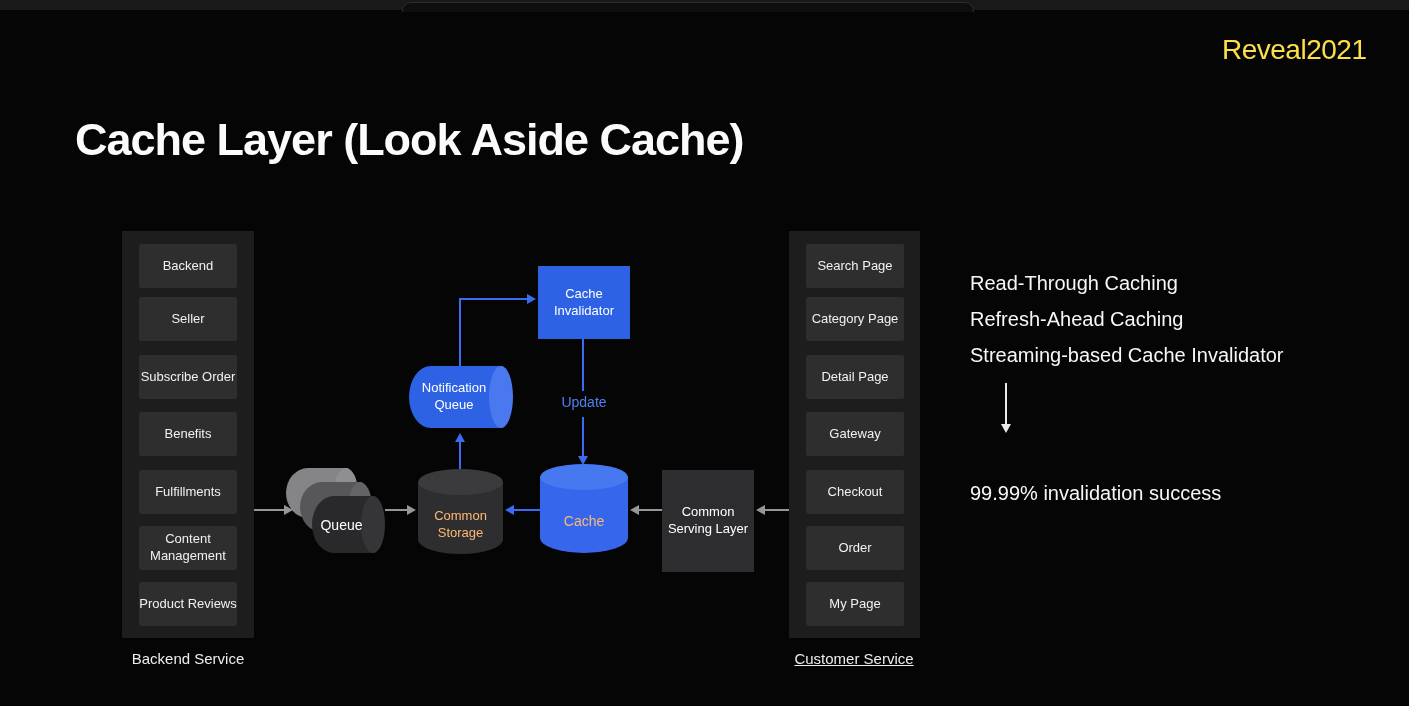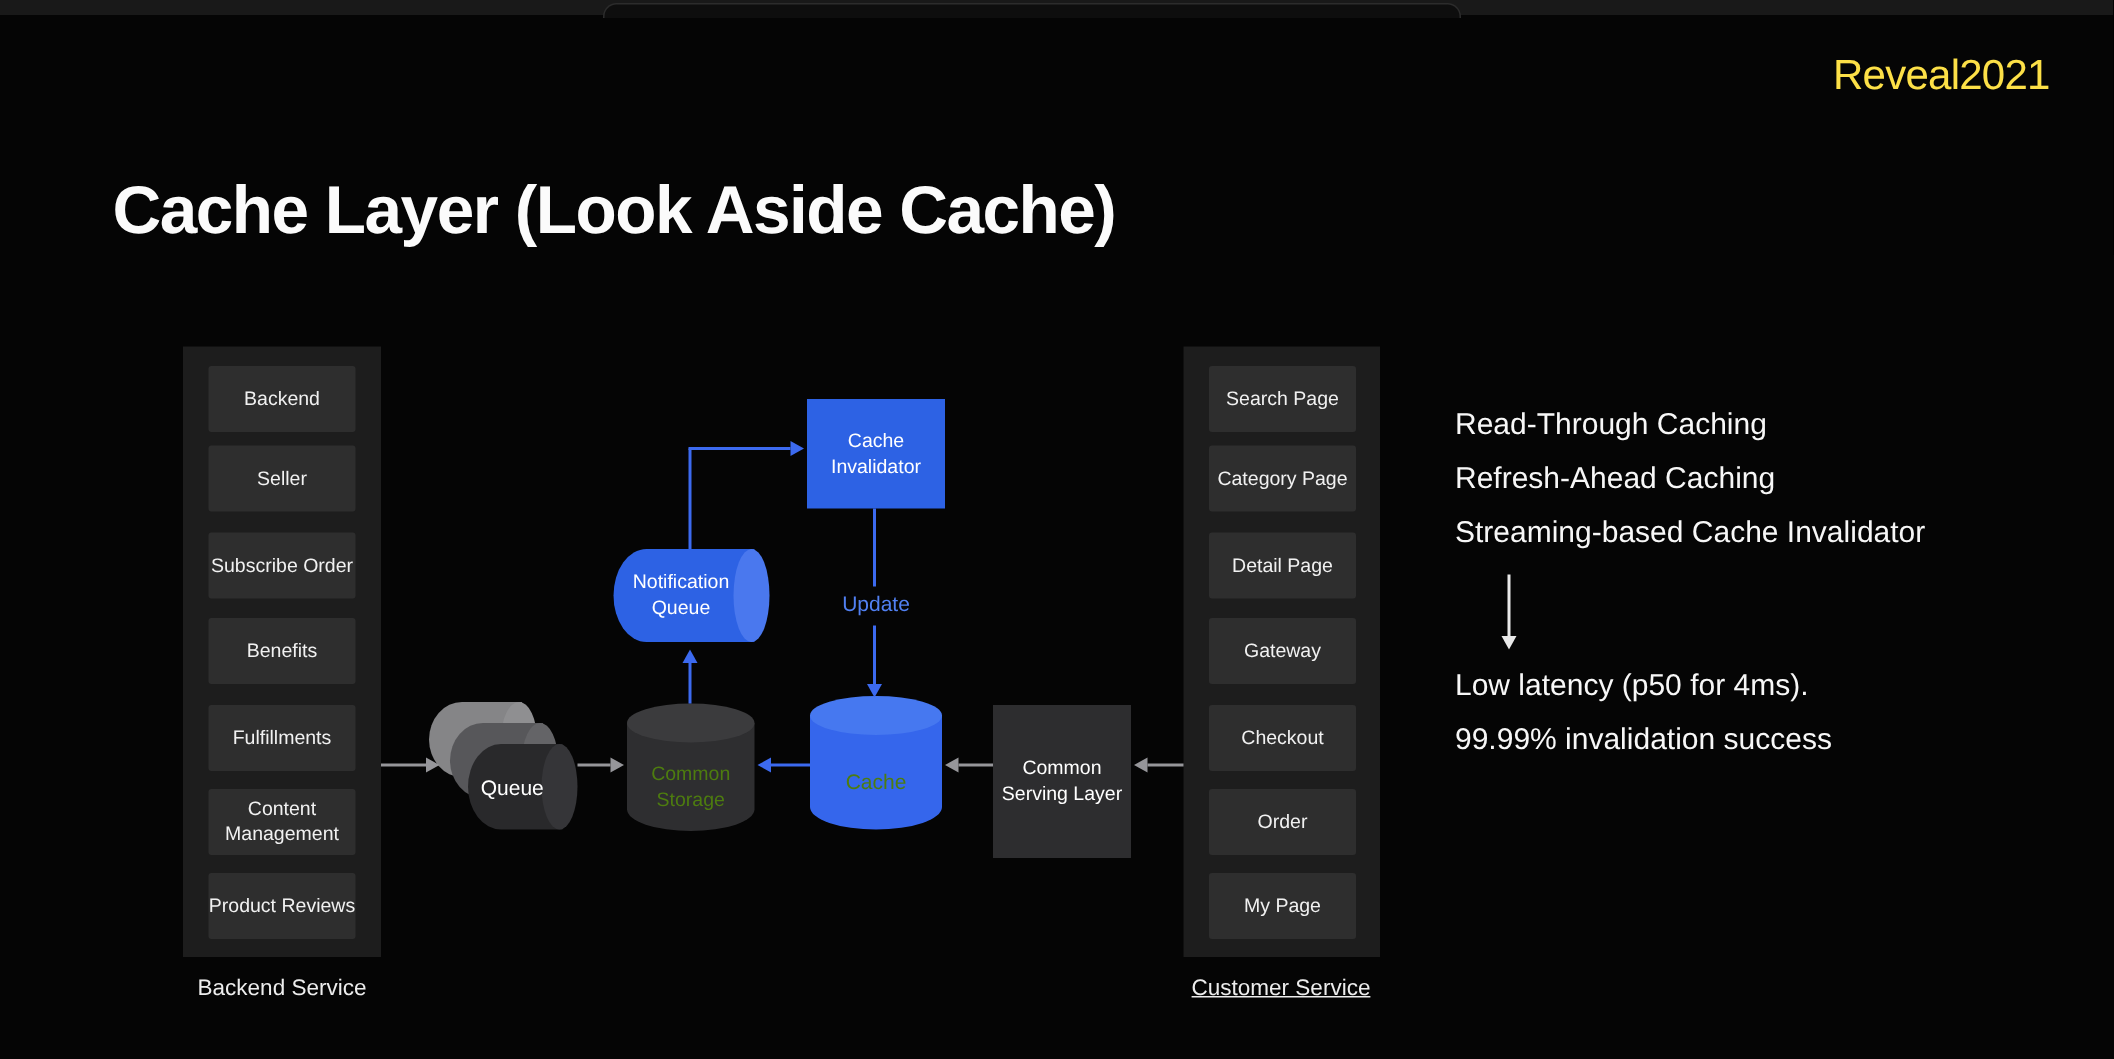--- a/index.html
+++ b/index.html
@@ -47,21 +47,21 @@
   .nq{left:409px;top:366px;width:104px;height:62px;}
   .nq .hcyl-body{background:var(--accent_blue);} .nq .hcyl-cap{background:var(--accent_blue_light);}
   .nq .hcyl-label{font-size:13px;line-height:1.3;}
 
   
   .vcyl{position:absolute;}
   .vcyl-top{position:absolute;left:0;right:0;top:0;height:26px;border-radius:50%;}
   .vcyl-body{position:absolute;left:0;right:0;top:13px;bottom:0;
              border-radius:0 0 44px 44px / 0 0 15px 15px;}
   .vcyl-label{position:absolute;left:0;right:0;top:26px;bottom:0;display:flex;align-items:center;
-              justify-content:center;text-align:center;color:#4d7c0f;font-size:13px;line-height:1.3;}
+              justify-content:center;text-align:center;color:#fdba74;font-size:13px;line-height:1.3;}
 
   .storage{left:418px;top:469px;width:85px;height:85px;}
   .storage .vcyl-top{background:var(--storage_top);} .storage .vcyl-body{background:var(--storage_body);}
   .cache{left:540px;top:464px;width:88px;height:89px;}
   .cache .vcyl-top{background:var(--cache_top);} .cache .vcyl-body{background:var(--cache_body);}
   .cache .vcyl-label{font-size:14px;}
 
   
   .node{position:absolute;display:flex;align-items:center;justify-content:center;text-align:center;
         color:#fff;font-size:13px;line-height:1.3;}
@@ -192,16 +192,15 @@
   <div class="vline blue" style="left:582px;top:339px;height:52px;"></div>
   <div class="edge-label">Update</div>
   <div class="vline blue" style="left:582px;top:417px;height:39px;"></div>
   <div class="head head-down bluehead" style="left:578px;top:456px;"></div>
 
   <div class="ann ann1">Read-Through Caching</div>
   <div class="ann ann2">Refresh-Ahead Caching</div>
   <div class="ann ann3">Streaming-based Cache Invalidator</div>
   <div class="ann-arrow-line"></div>
   <div class="ann-arrow-head"></div>
-  <div class="ann ann4">Low latency (p50 for 4ms).</div>
   <div class="ann ann5">99.99% invalidation success</div>
 
 </div>
 
 </body></html>

